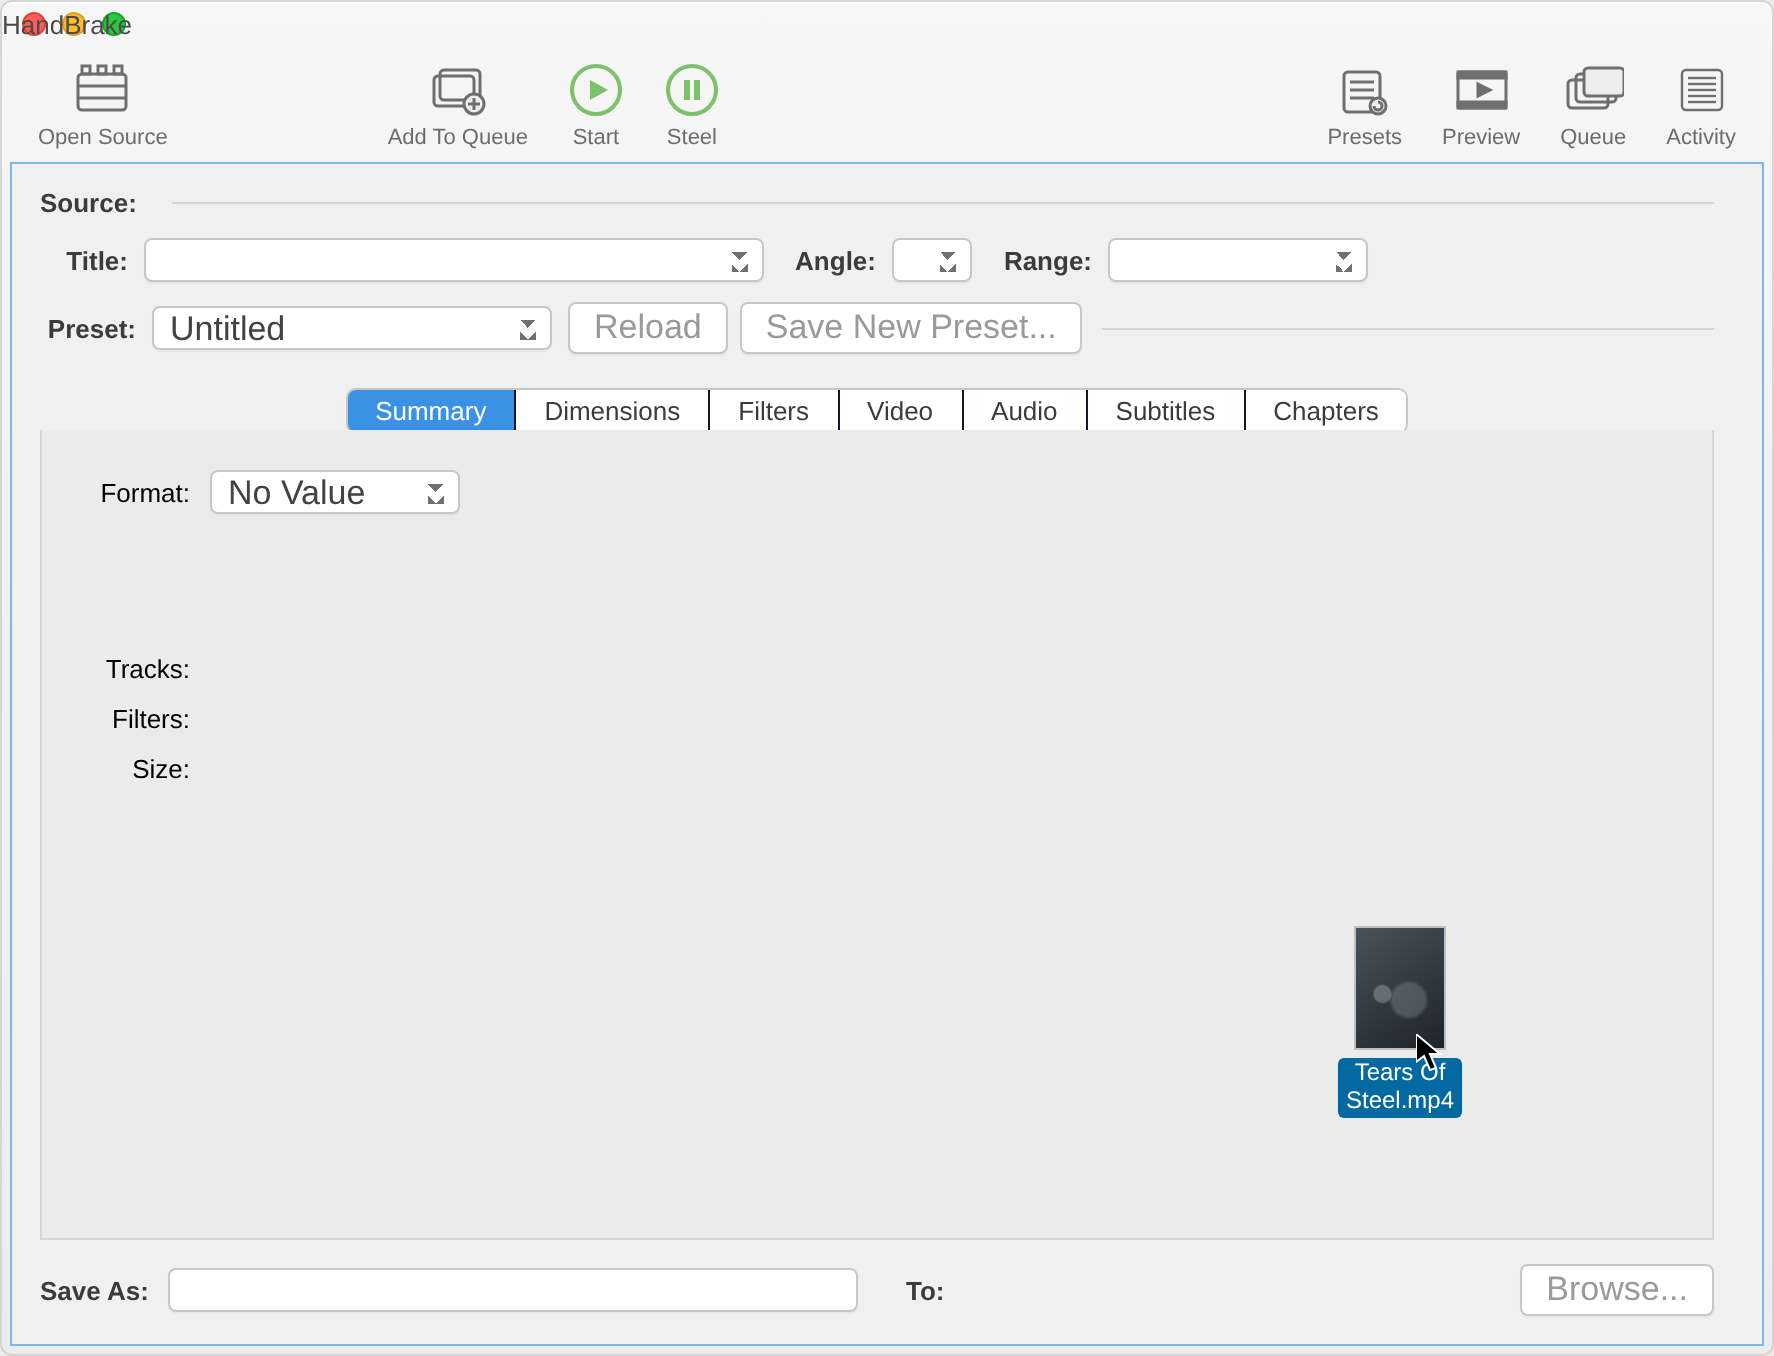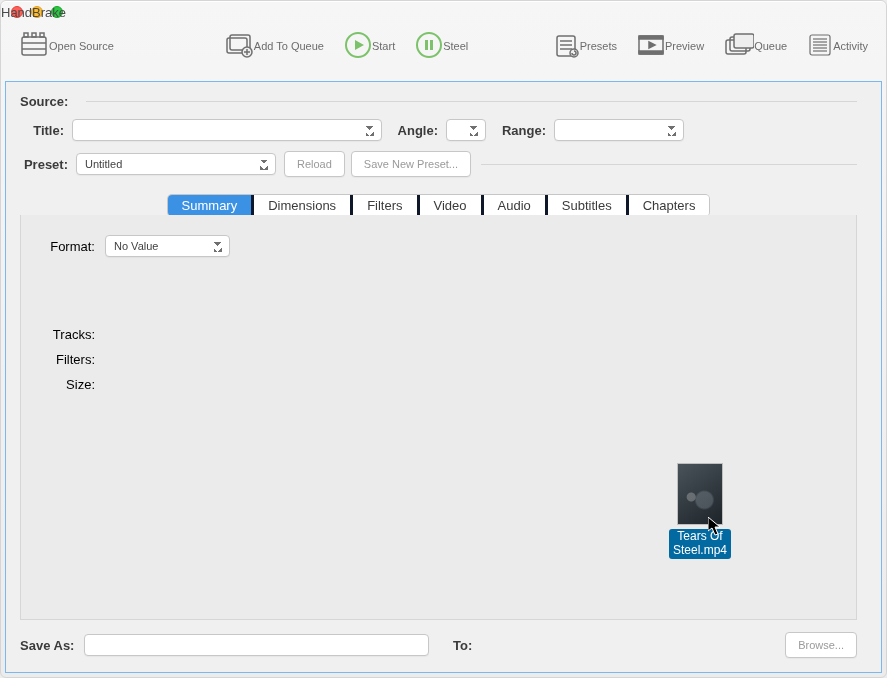--- a/index.html
+++ b/index.html
@@ -53,21 +53,21 @@
     .toolbar {
       display: flex;
       align-items: flex-start;
       padding: 6px 8px 6px 8px;
       height: 58px;
     }
     .tool-group-left { display: flex; gap: 0; align-items: flex-start; }
     .spacer { flex: 1; }
     .tool-btn {
       display: flex;
-      flex-direction: row;
+      flex-direction: column;
       align-items: center;
       justify-content: flex-start;
       padding: 0 10px;
       color: #656565;
       cursor: default;
     }
     .tool-btn .icon {
       height: 32px;
       display: flex;
       align-items: center;
@@ -106,21 +106,21 @@
       flex: 1;
       height: 1px;
       background: #d6d6d6;
       margin-left: 10px;
     }
     select.aqua, .aqua-btn, input.aqua {
       background: #fff;
       border: 1px solid #c7c7c7;
       border-radius: 4px;
       font-family: inherit;
-      font-size: 11px;
+      font-size: 17px;
       color: #424242;
       box-shadow: 0 1px 1px rgba(0,0,0,0.04);
     }
     select.aqua {
       height: 22px;
       padding: 0 18px 0 8px;
       appearance: none;
       -webkit-appearance: none;
       background-image:
         linear-gradient(45deg, transparent 50%, #707070 50%),
@@ -147,21 +147,21 @@
       margin: 8px auto 0 auto;
       border-radius: 4px;
       overflow: hidden;
       box-shadow: 0 0 0 1px #c6c6c6;
     }
     .tab {
       padding: 3px 14px;
       background: #fff;
       font-size: 13px;
       cursor: default;
-      border-right: 3px solid #0f172a;
+      border-right: 1px solid #0f172a;
     }
     .tab:last-child { border-right: none; }
     .tab.active {
       background: #3b91e4;
       color: #fff;
     }
     .tab-panel {
       flex: 1;
       background: #ebebeb;
       border: 1px solid #d6d6d6;

